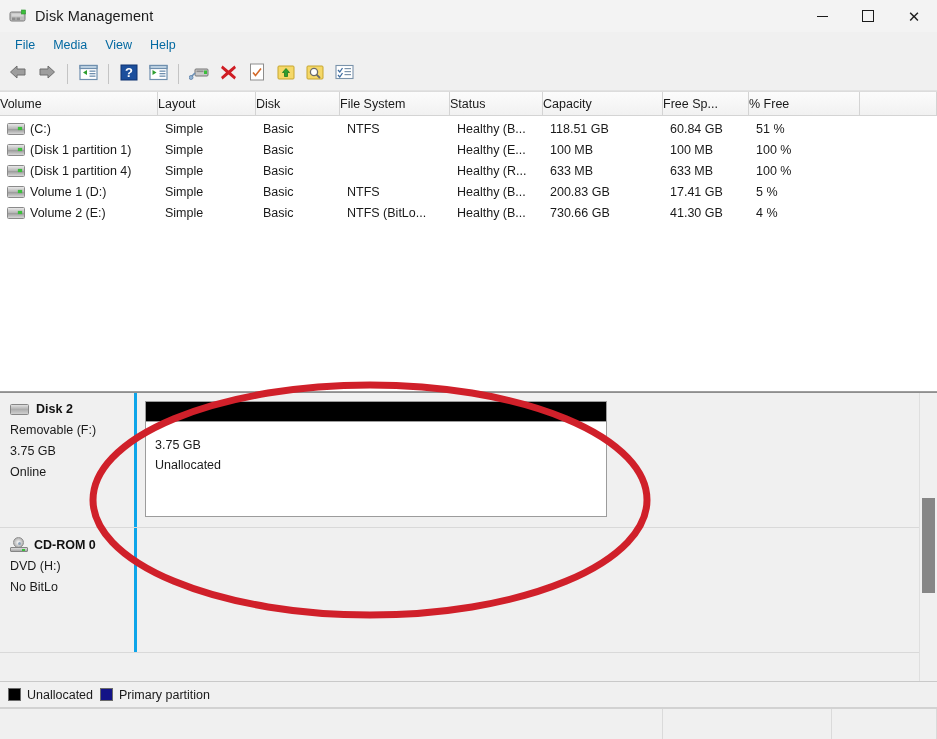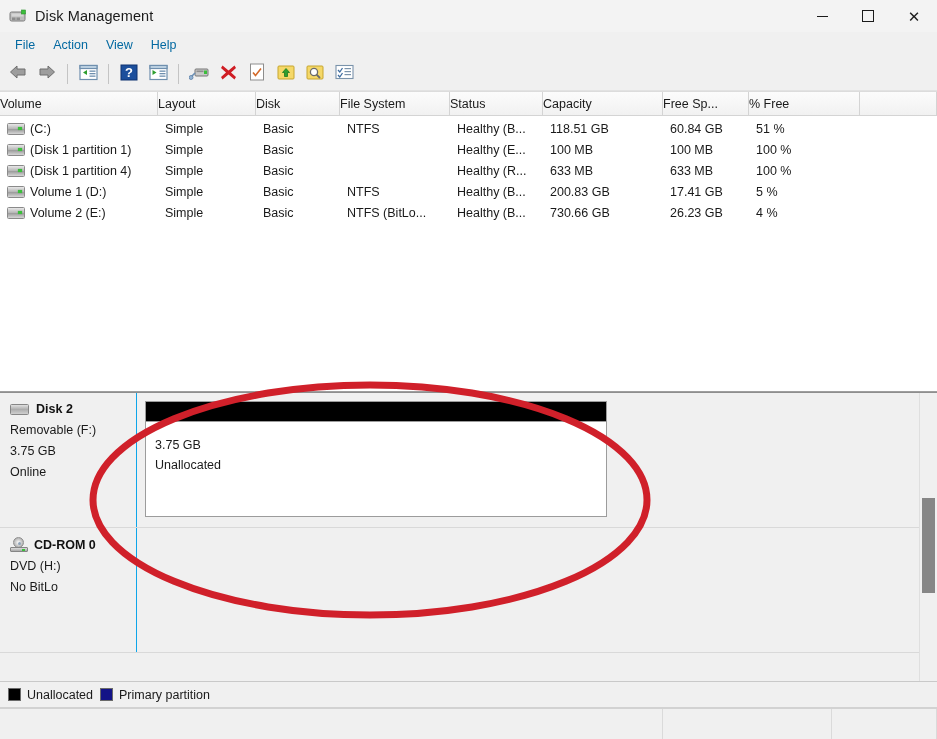--- a/index.html
+++ b/index.html
@@ -188,21 +188,21 @@
   .disk-row {
     display: flex;
     box-sizing: border-box;
     border-bottom: 1px solid #d9d9d9;
     background: #f0f0f0;
   }
   .disk-info {
     width: 137px;
     min-width: 137px;
     box-sizing: border-box;
-    border-right: 1px solid #0ea5e9;
+    border-right: 3px solid #0ea5e9;
     padding: 9px 24px 8px 10px;
     background: #f0f0f0;
   }
   .disk-title {
     display: flex;
     align-items: center;
     font-weight: bold;
     font-size: 12.5px;
     color: #111;
     margin-bottom: 4px;
@@ -378,21 +378,21 @@
           <span class="glyph-max"></span>
         </div>
       <div class="winbtn close">
           <span class="glyph-close">✕</span>
         </div>
     </div>
   </div>
 
   <div class="menubar">
     <div class="menu-item">File</div>
-    <div class="menu-item">Action</div>
+    <div class="menu-item">Media</div>
     <div class="menu-item">View</div>
     <div class="menu-item">Help</div>
   </div>
 
   <div class="toolbar">
     <div class="tb-btn">
       <span>
         <svg width="20" height="16" viewBox="0 0 20 16">
           <path d="M9 2 L2.5 8 L9 14 L9 11 L17 11 L17 5 L9 5 Z" fill="#9d9d9d" stroke="#6e6e6e" stroke-width="1" stroke-linejoin="round"></path>
         </svg>
@@ -577,21 +577,21 @@
         <div class="lv-row">
           <div class="lv-cell" style="width: 158px;">
             <span class="vol-icon"></span>
             <span>Volume 2 (E:)</span>
           </div>
           <div class="lv-cell" style="width: 98px;">Simple</div>
           <div class="lv-cell" style="width: 84px;">Basic</div>
           <div class="lv-cell" style="width: 110px;">NTFS (BitLo...</div>
           <div class="lv-cell" style="width: 93px;">Healthy (B...</div>
           <div class="lv-cell" style="width: 120px;">730.66 GB</div>
-          <div class="lv-cell" style="width: 86px;">26.23 GB</div>
+          <div class="lv-cell" style="width: 86px;">41.30 GB</div>
           <div class="lv-cell" style="width: 111px;">4 %</div>
         </div>
       </div>
   </div>
 
   <div class="graphpane">
     <div id="disk-rows">
         <div class="disk-row" style="height: 135px;">
           <div class="disk-info">
             <div class="disk-title">

